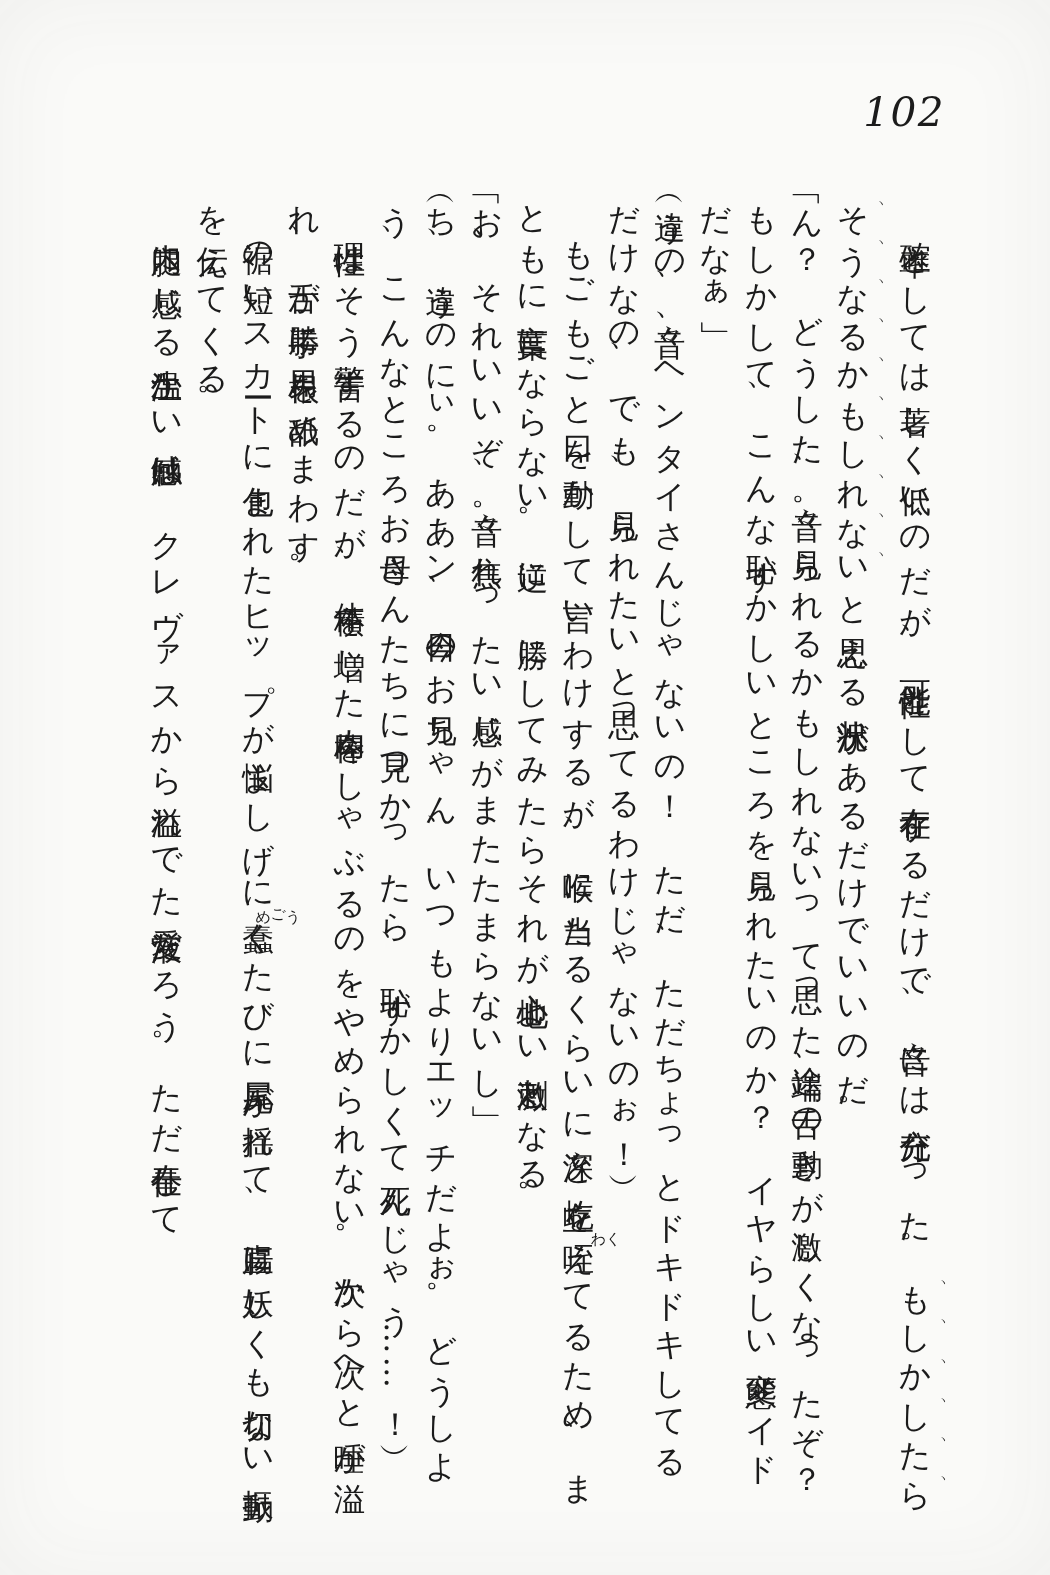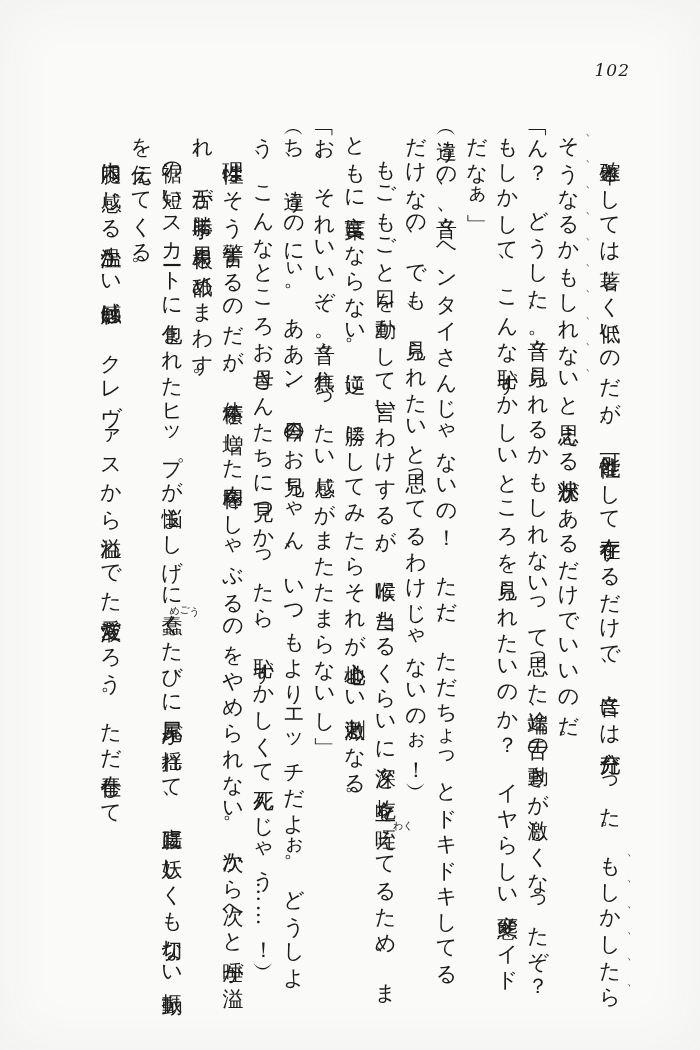--- a/index.html
+++ b/index.html
@@ -16,21 +16,21 @@
   .page {
     position: absolute;
     inset: 0;
     overflow: hidden;
     box-shadow: inset 0 0 60px rgba(60,60,55,0.05);
   }
   .page-number {
     position: absolute;
     top: 60px;
     right: 70px;
-    font-size: 17px;
+    font-size: 27px;
     font-style: italic;
     letter-spacing: 1px;
     font-family: "DejaVu Serif", "Liberation Serif", serif;
   }
   .text-area {
     position: absolute;
     top: 122px;
     right: 64px;
     width: 556px;
     height: 880px;

